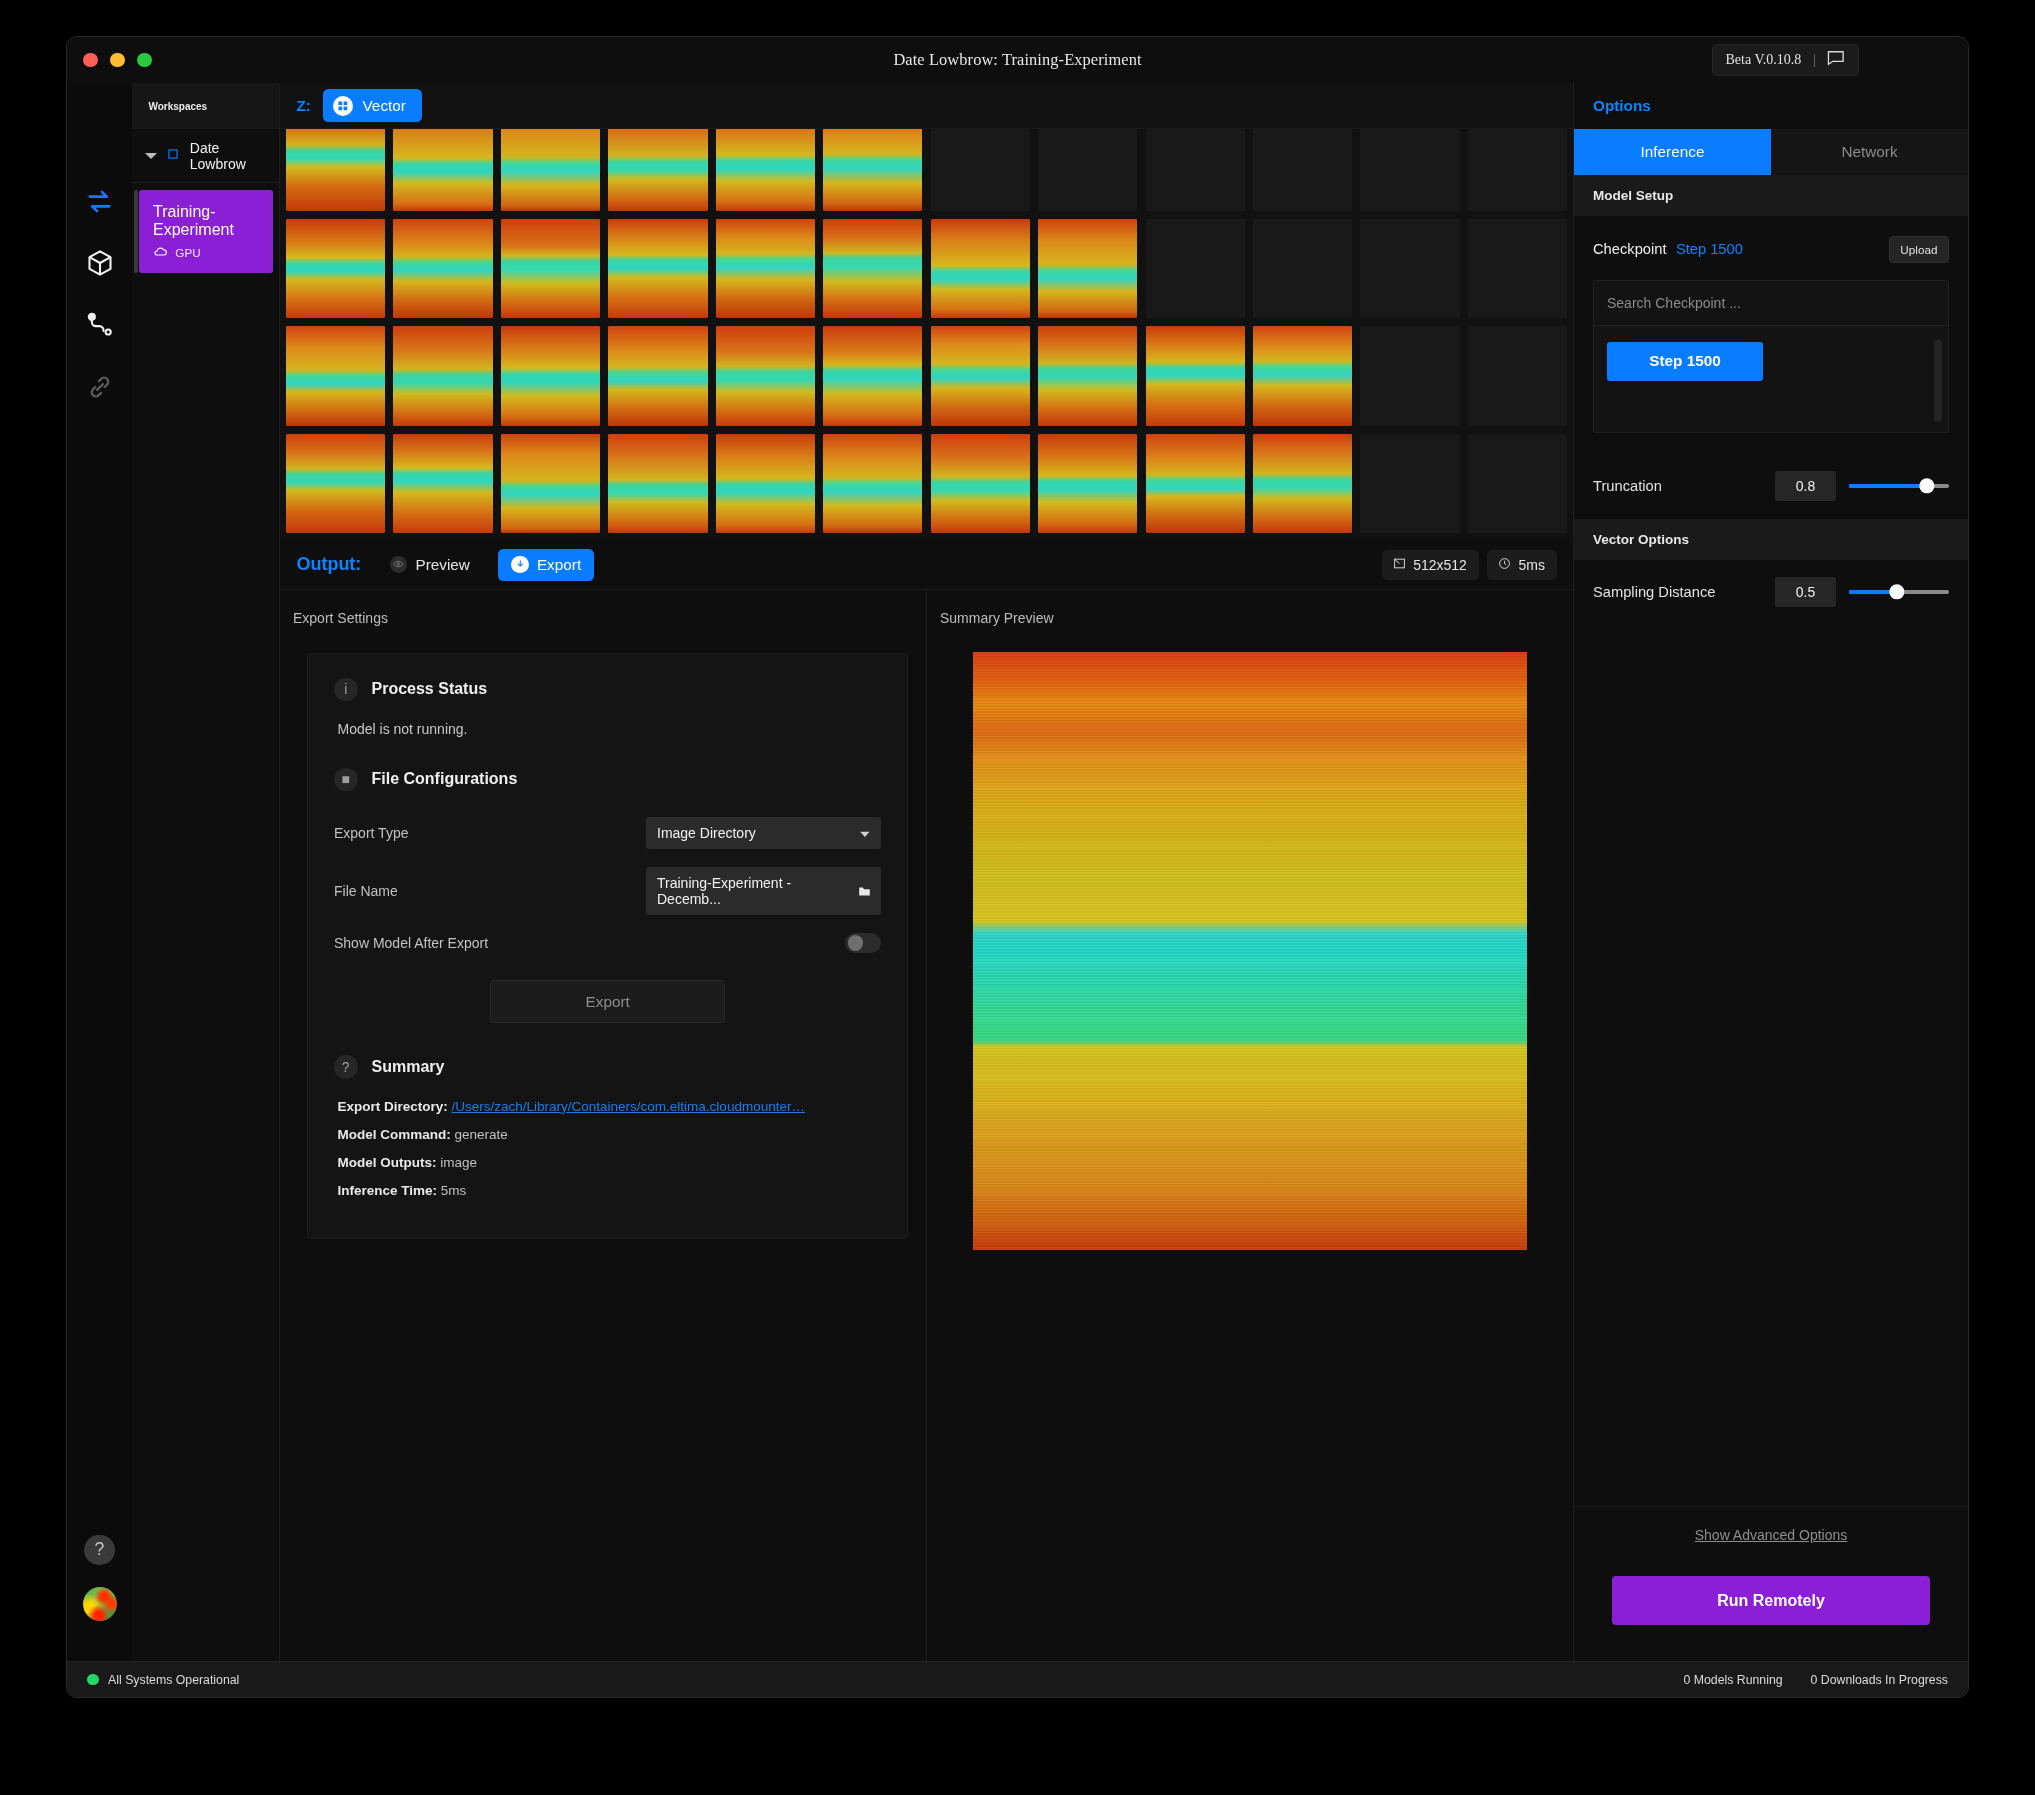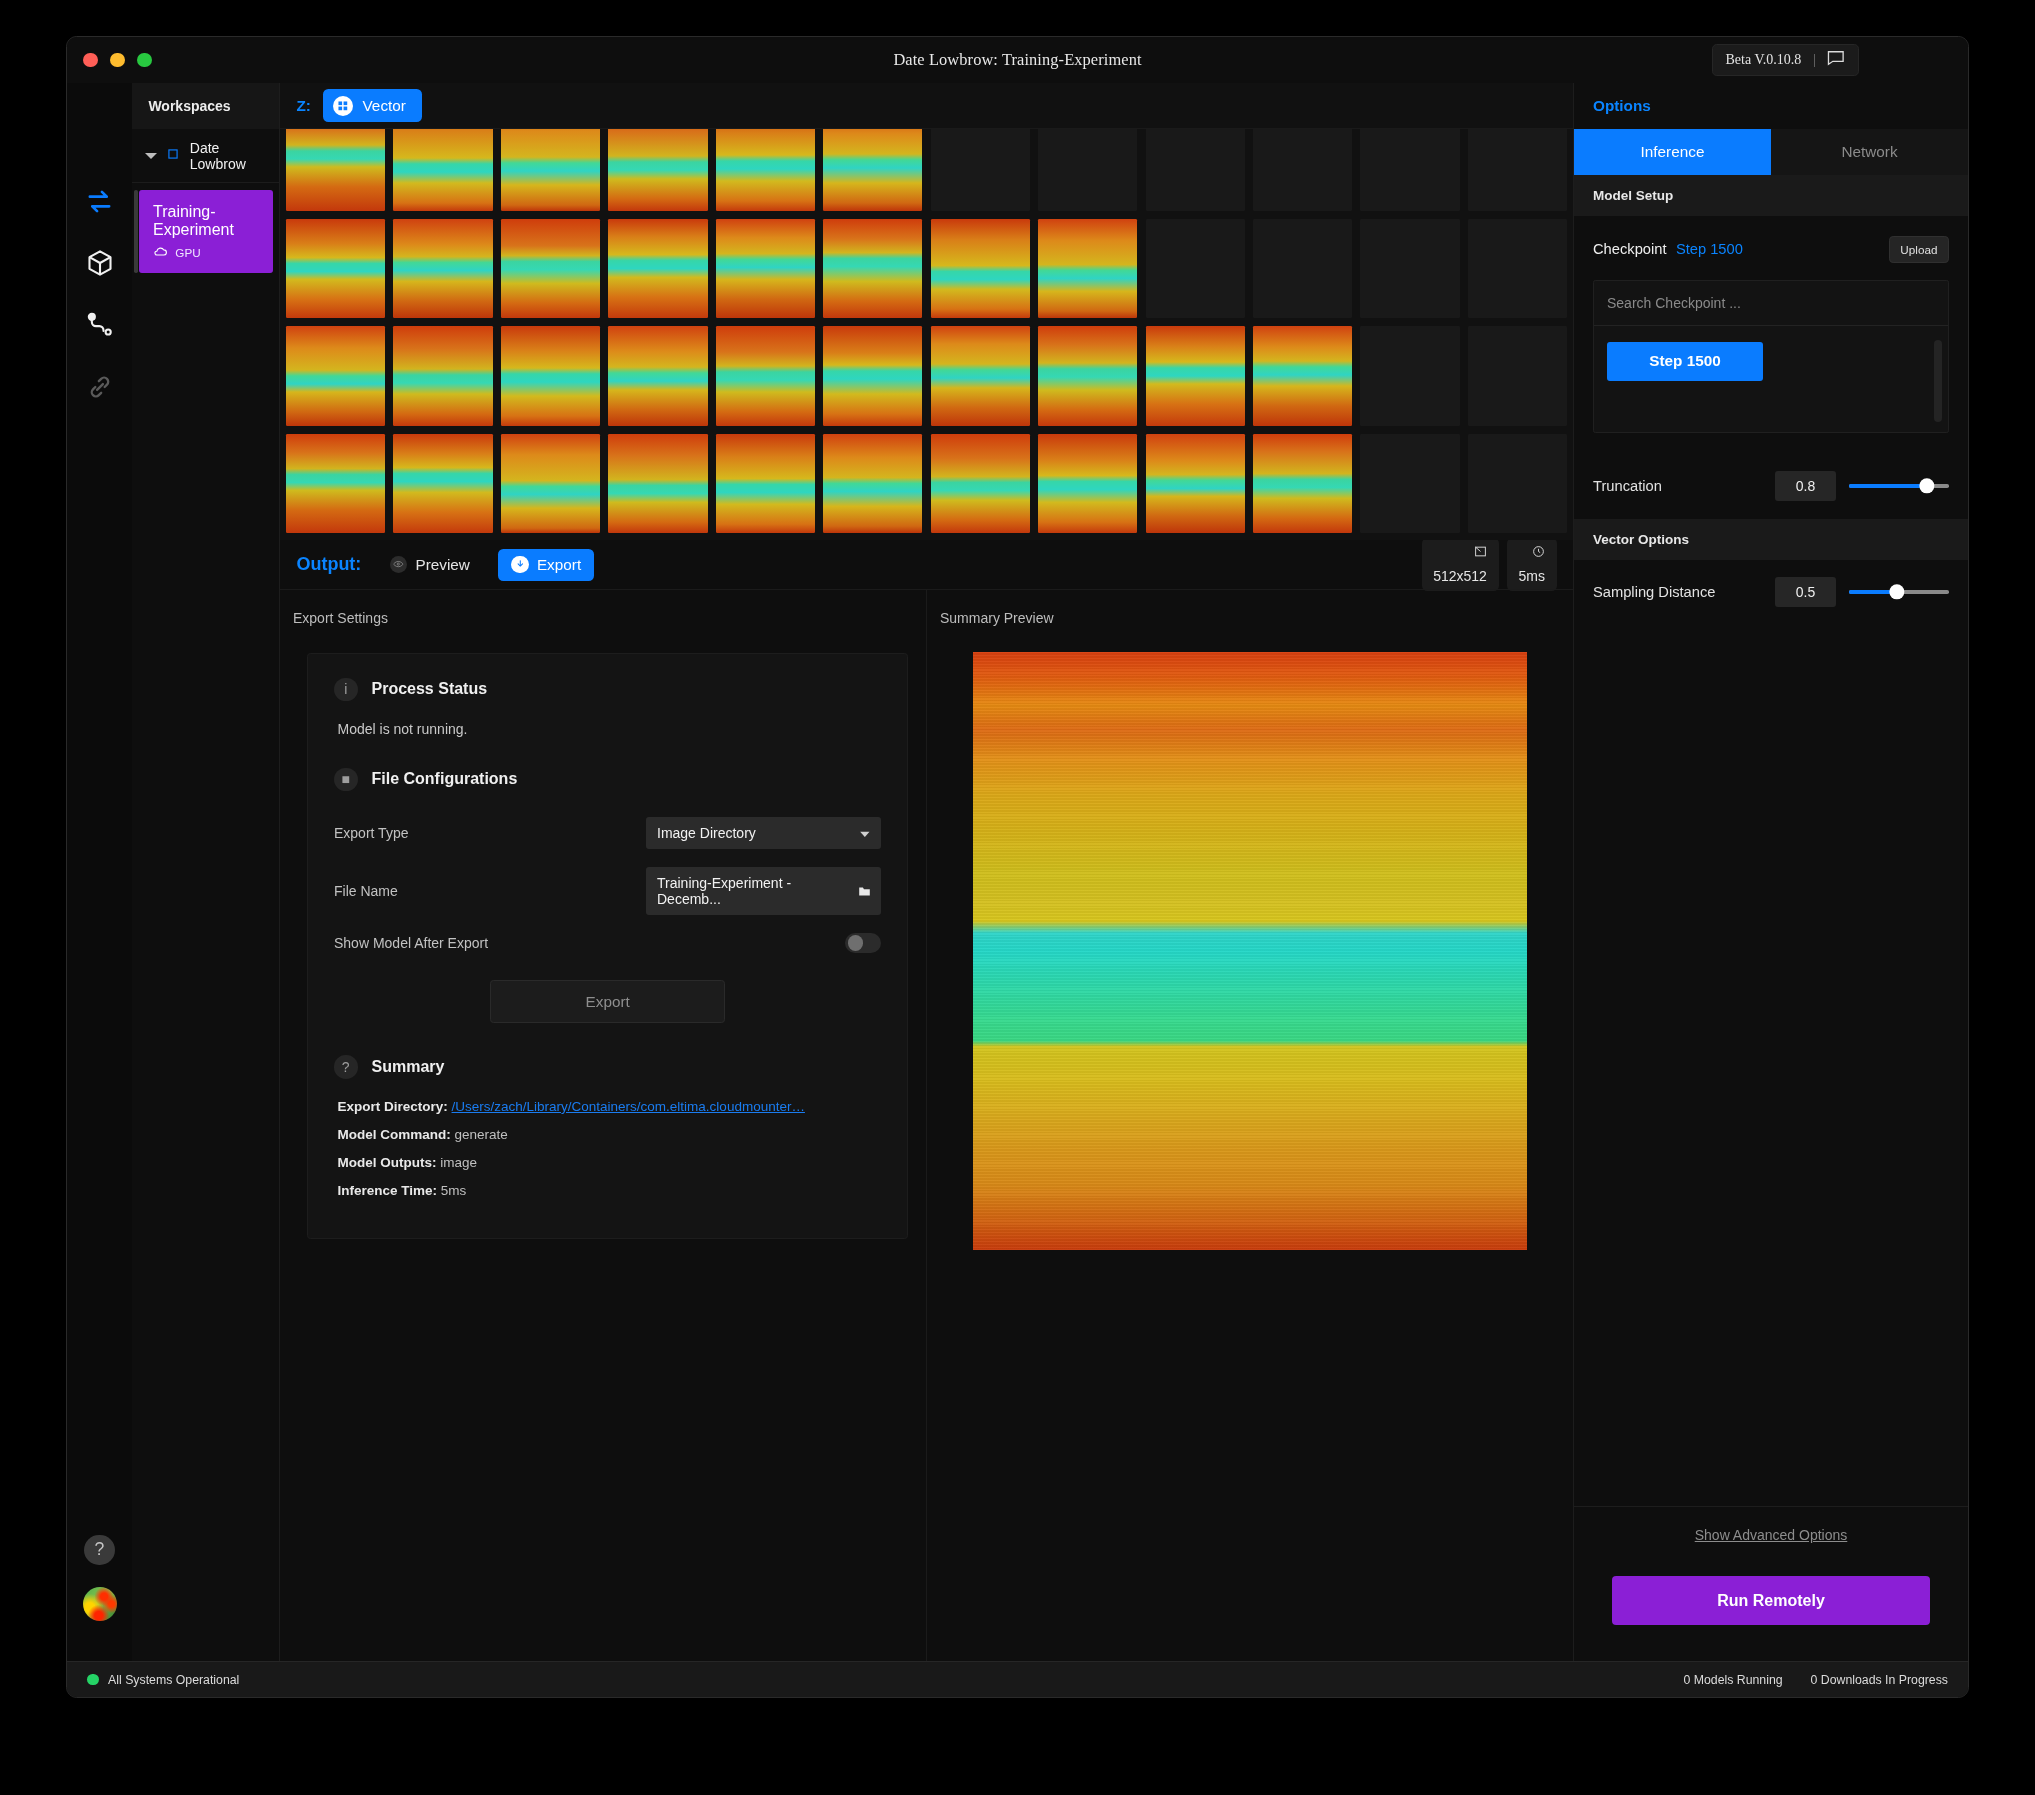--- a/index.html
+++ b/index.html
@@ -87,21 +87,21 @@
   .workspaces {
     width: 148px; flex: 0 0 148px;
     background: #0e0e0e;
     border-right: 0.6px solid #1d1d1d;
     display: flex; flex-direction: column;
   }
   .ws-header {
     height: 46px; display: flex; align-items: center;
     padding-left: 16.4px;
     background: #161616;
-    color: #ededed; font-size: 14px; font-weight: 700;
+    color: #ededed; font-size: 10px; font-weight: 700;
   }
   .ws-tree-row {
     height: 54px; display: flex; align-items: center; gap: 9.4px;
     padding-left: 13px; color: #f2f2f2; font-size: 14px;
     border-bottom: 0.6px solid #1c1c1c;
     cursor: pointer;
   }
   .caret { width: 0;height:0;border-left:6.5px solid transparent;border-right:6.5px solid transparent;border-top:6.5px solid #bdbdbd; }
   .ws-item {
     margin: 7px 5.9px 0 7px;
@@ -160,22 +160,22 @@
   }
   .seg.inactive { color:#e5e5e5;justify-content:flex-end; }
   .seg.active { background:#0a7cff; color:#fff; }
   .seg .bullet { width:17.6px;height:17.6px;border-radius:50%;
     display:flex;align-items:center;justify-content:center; }
   .seg.inactive .bullet { background:#2c2c2c; }
   .seg.active .bullet { background:#fff; }
   .out-right { margin-left:auto; display:flex; gap:8.2px; }
   .chip {
     background:#1c1c1c; border-radius:5.3px; padding:7px 11.7px;
-    display:flex; align-items:flex-end; gap:7px;
-    color:#e6e6e6; font-size:14px;flex-direction:column;
+    display:flex; align-items:center; gap:7px;
+    color:#e6e6e6; font-size:14px;
   }
 
   
   .bottom-split { flex:1 1 auto; display:flex; min-height:0; border-top:0.6px solid #1b1b1b; }
   .pane { flex:1; min-width:0; padding: 0 0 0 0; }
   .pane.left { border-right:0.6px solid #1b1b1b; }
   .pane-title { color:#bdbdbd; font-size:14px; padding: 20px 0 0 13px; }
 
   .card {
     margin: 27px 17.6px 0 27px;

